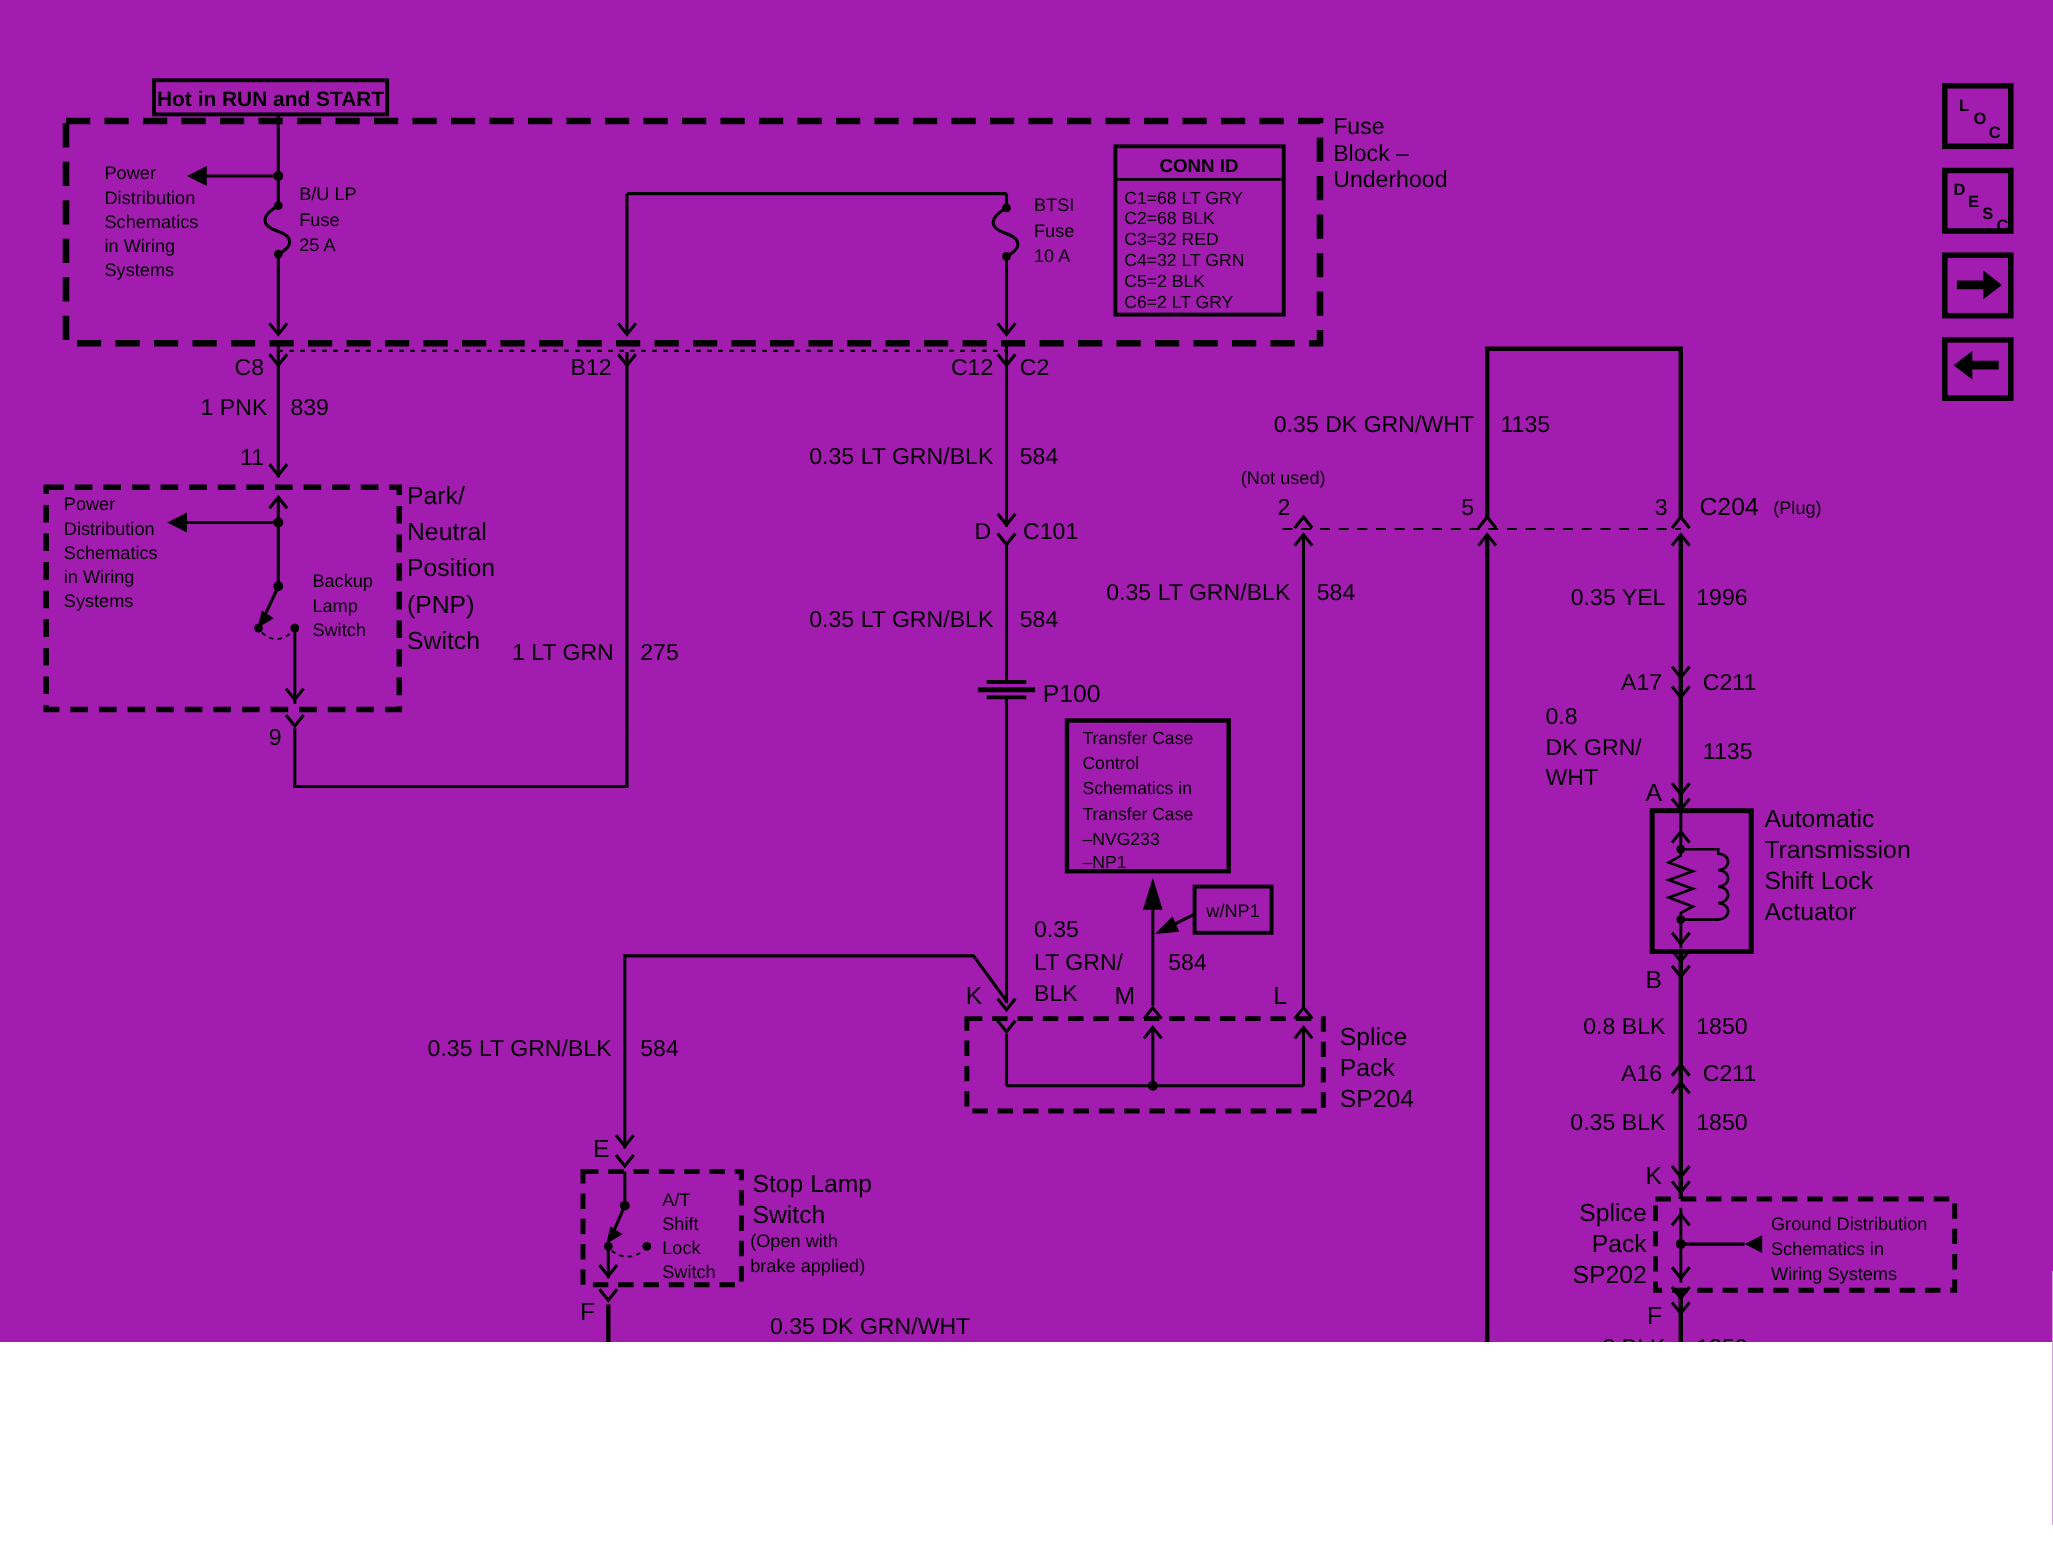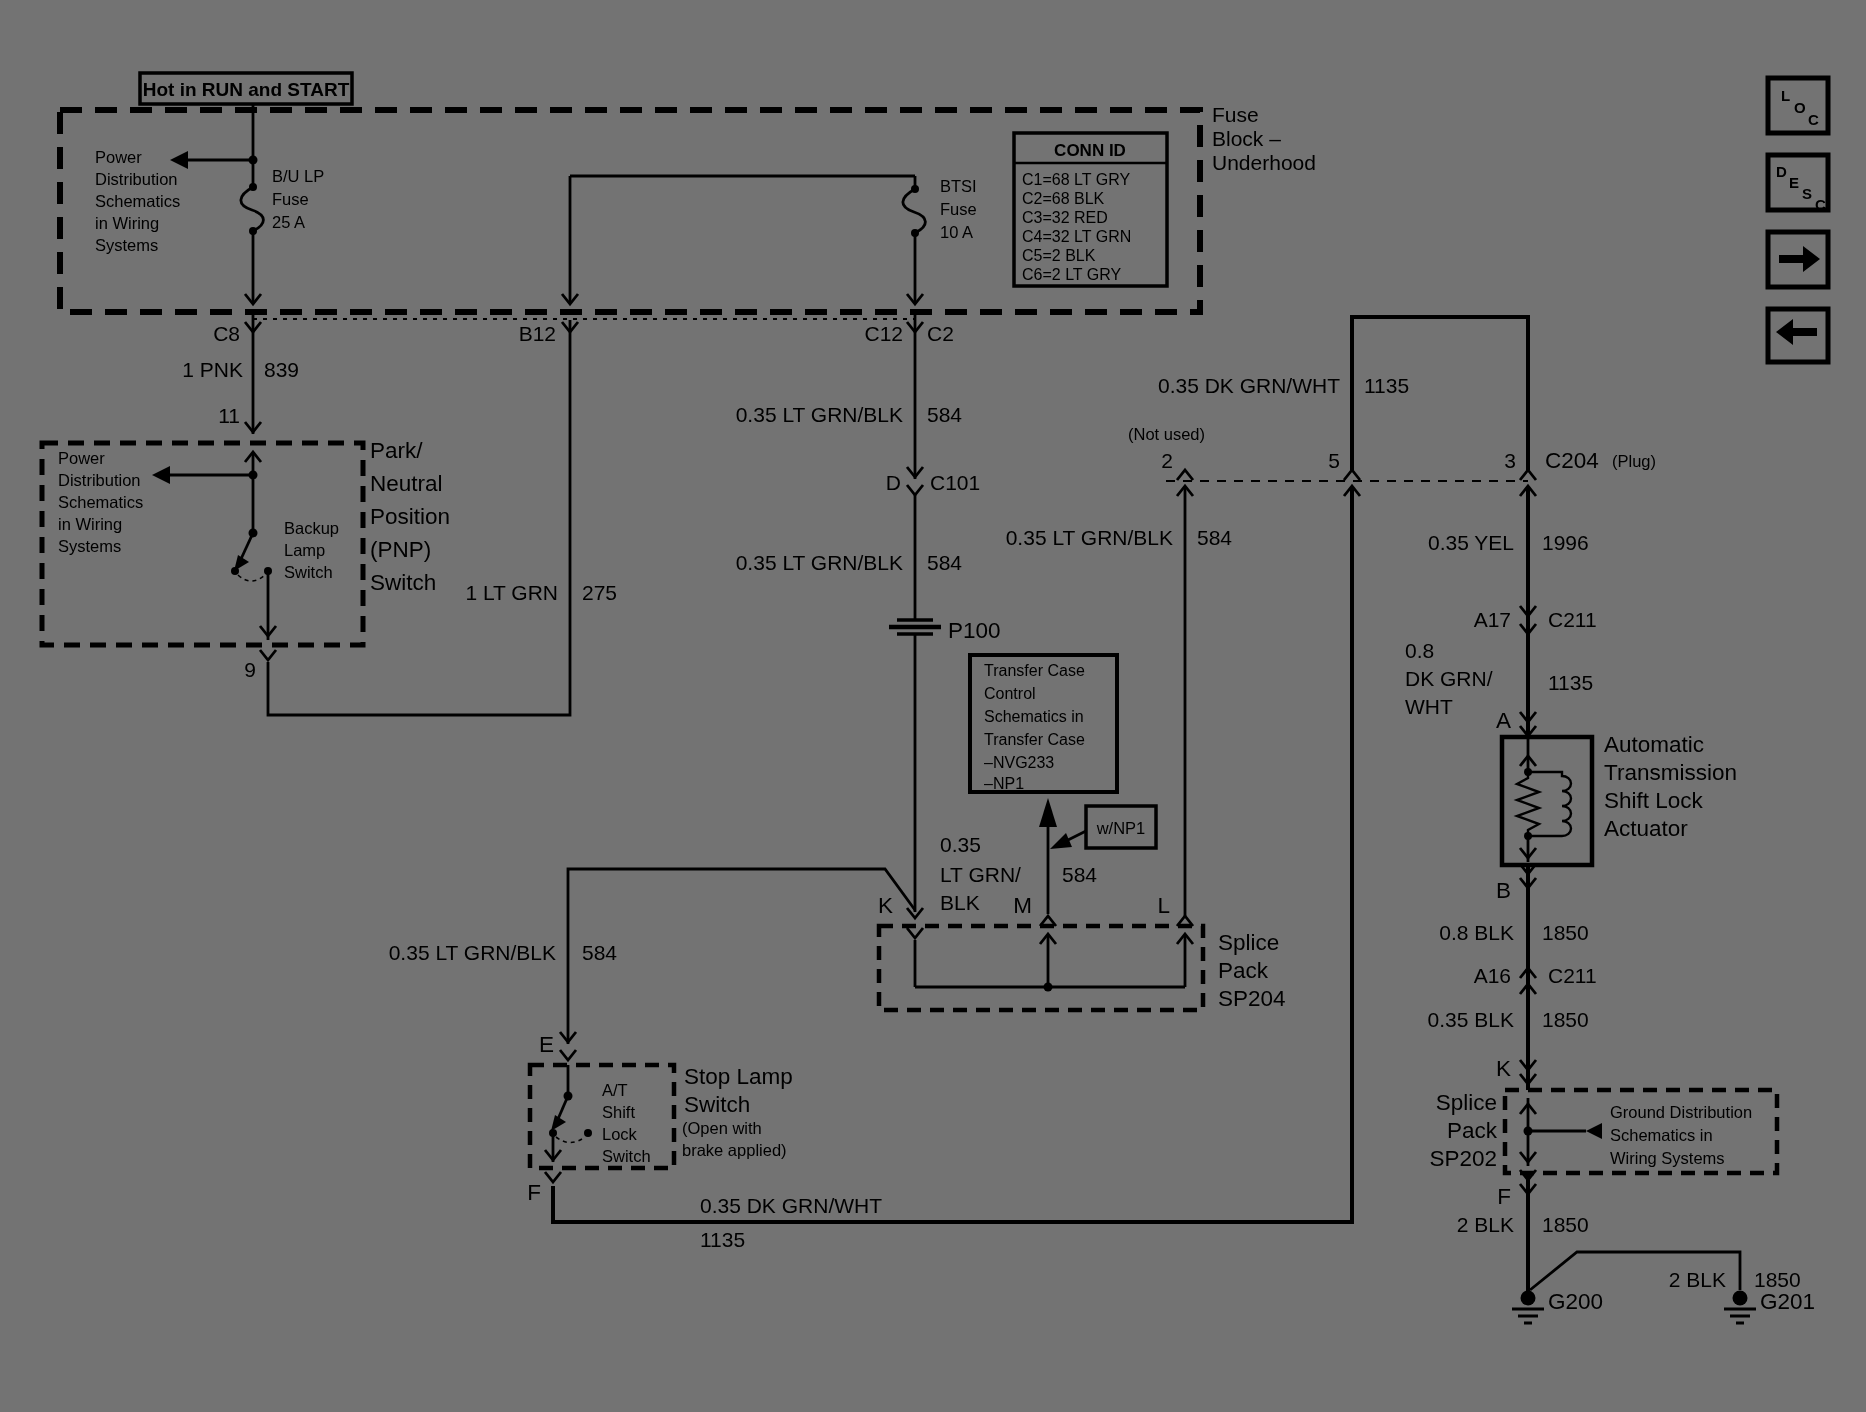--- a/index.html
+++ b/index.html
@@ -1,16 +1,16 @@
 <!DOCTYPE html>
 <html><head>
 <meta charset="utf-8">
 <style>
   html,body{margin:0;padding:0;background:#ffffff;}
-  .stage{position:relative;width:1866px;height:1412px;background:#737373;overflow:hidden;text-align:right;}
+  .stage{position:relative;width:1866px;height:1220px;background:#a21caf;overflow:hidden;text-align:right;}
   svg{position:absolute;left:0;top:0;}
   svg text{fill:#000;font-family:"Liberation Sans","DejaVu Sans",sans-serif;}
   .ln{stroke:#000;fill:none;}
   .w2{stroke-width:2.8;}
   .w3{stroke-width:4;}
   .fill{fill:#000;stroke:none;}
   .tw{font-size:21px;}
   .tm{font-size:22.5px;}
   .ts{font-size:16.5px;}
   .tt{font-size:16px;}

